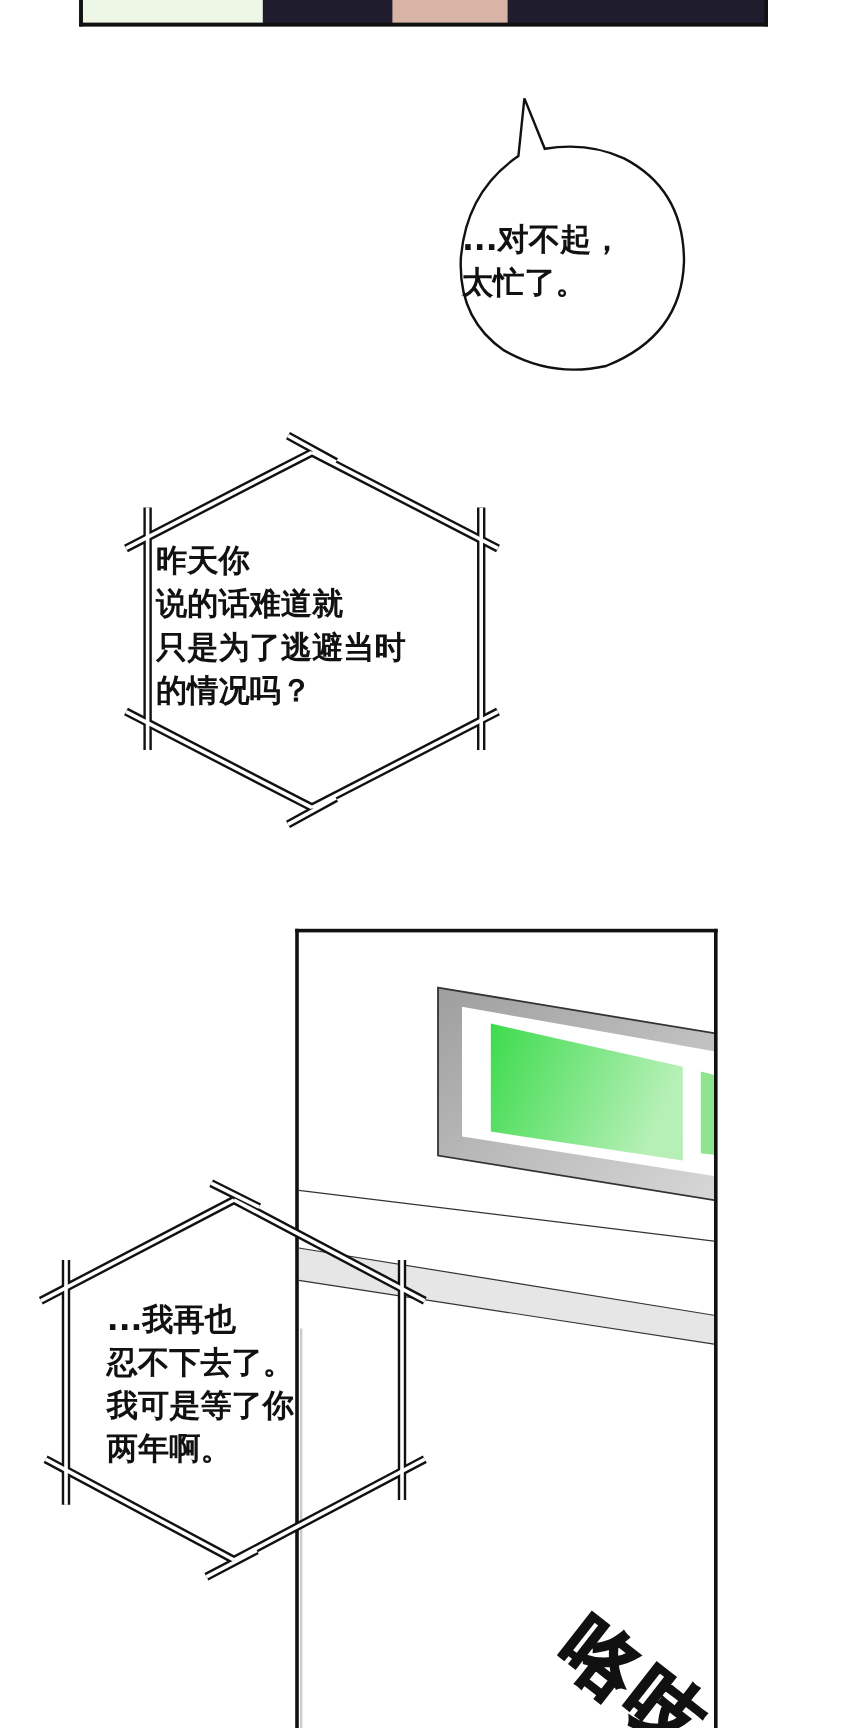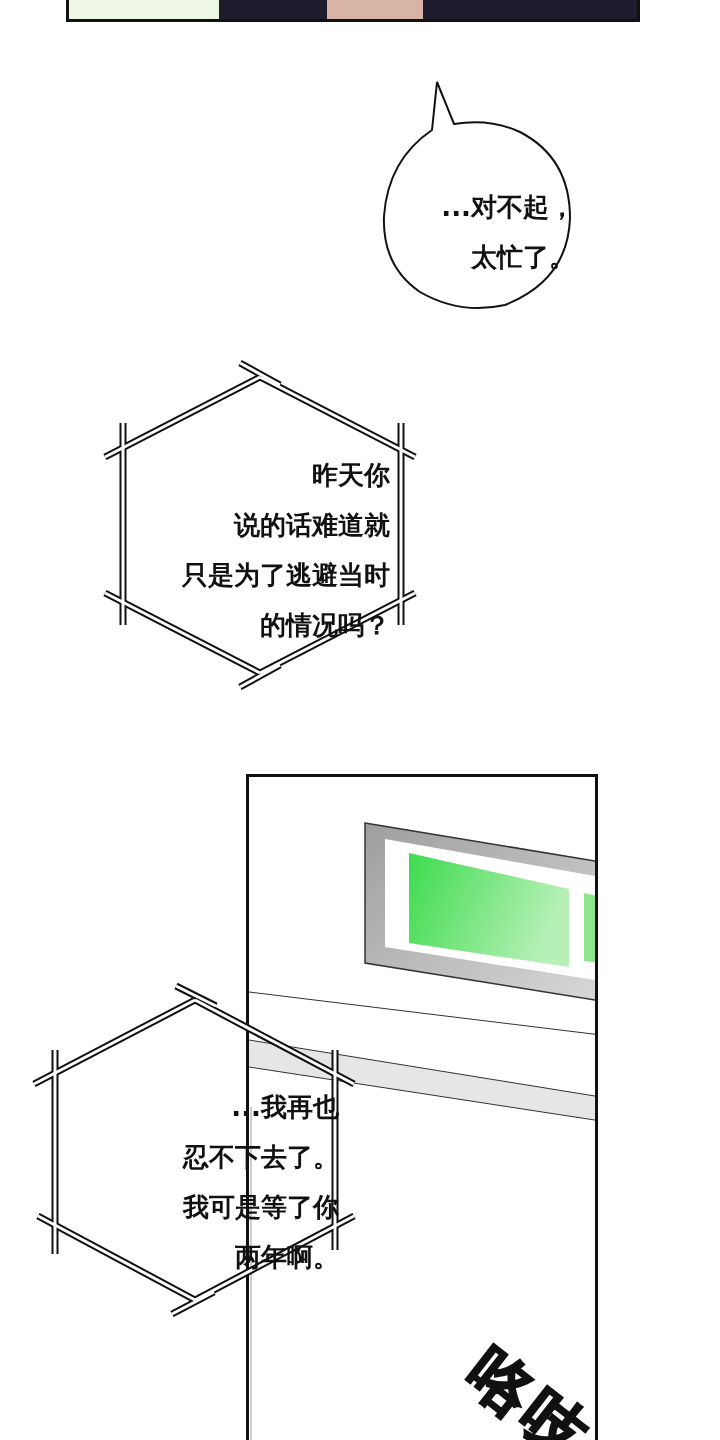--- a/index.html
+++ b/index.html
@@ -11,22 +11,22 @@
     .abs { position: absolute; }
     
     .top-panel {
       left: 66px; top: -4px; width: 574px; height: 26px;
       border: 3px solid #111; border-top: none; box-sizing: border-box;
       background: #1f1c2e; overflow: hidden;
     }
     .top-panel .left-bg { position: absolute; left: 0; top: 0; width: 150px; height: 100%; background: #eef6e6; }
     .top-panel .skin { position: absolute; left: 258px; top: 0; width: 96px; height: 100%; background: #d8b4a6; }
     .bubble-text {
-      position: absolute; text-align: right; color: #111;
-      font-size: 26px; line-height: 50px; font-weight: bold;
+      position: absolute; text-align: left; color: #111;
+      font-size: 26px; line-height: 36px; font-weight: bold;
       font-family: "DejaVu Sans", "Liberation Sans", sans-serif;
       white-space: pre-line;
     }
     .panel2 {
       left: 246px; top: 774px; width: 352px; height: 700px;
       border: 3px solid #111; border-bottom: none; box-sizing: border-box; background: #fff;
       overflow: hidden;
     }
     .sfx {
       position: absolute; left: 502px; top: 1330px;
@@ -66,21 +66,21 @@
     <line x1="170" y1="22" x2="15" y2="102"></line>
     <line x1="170" y1="22" x2="325" y2="102"></line>
     <line x1="15" y1="238" x2="170" y2="318"></line>
     <line x1="325" y1="238" x2="170" y2="318"></line>
     <line x1="33" y1="68" x2="33" y2="270"></line>
     <line x1="311" y1="68" x2="311" y2="270"></line>
     <line x1="150" y1="8" x2="190" y2="30"></line>
     <line x1="150" y1="332" x2="190" y2="310"></line>
   </g>
 </svg>
-<div class="bubble-text" style="left:130px;top:450px;width:260px;">昨天你
+<div class="bubble-text" style="left:130px;top:450px;width:260px;font-family:Liberation Serif, serif;">昨天你
 说的话难道就
 只是为了逃避当时
 的情况吗？</div>
 
 <div class="abs panel2">
   <svg width="352" height="700">
     <defs>
       <linearGradient id="g1" x1="0" y1="0" x2="1" y2="0.3">
         <stop offset="0" stop-color="#3ddb4d"></stop>
         <stop offset="1" stop-color="#b6f0b6"></stop>

